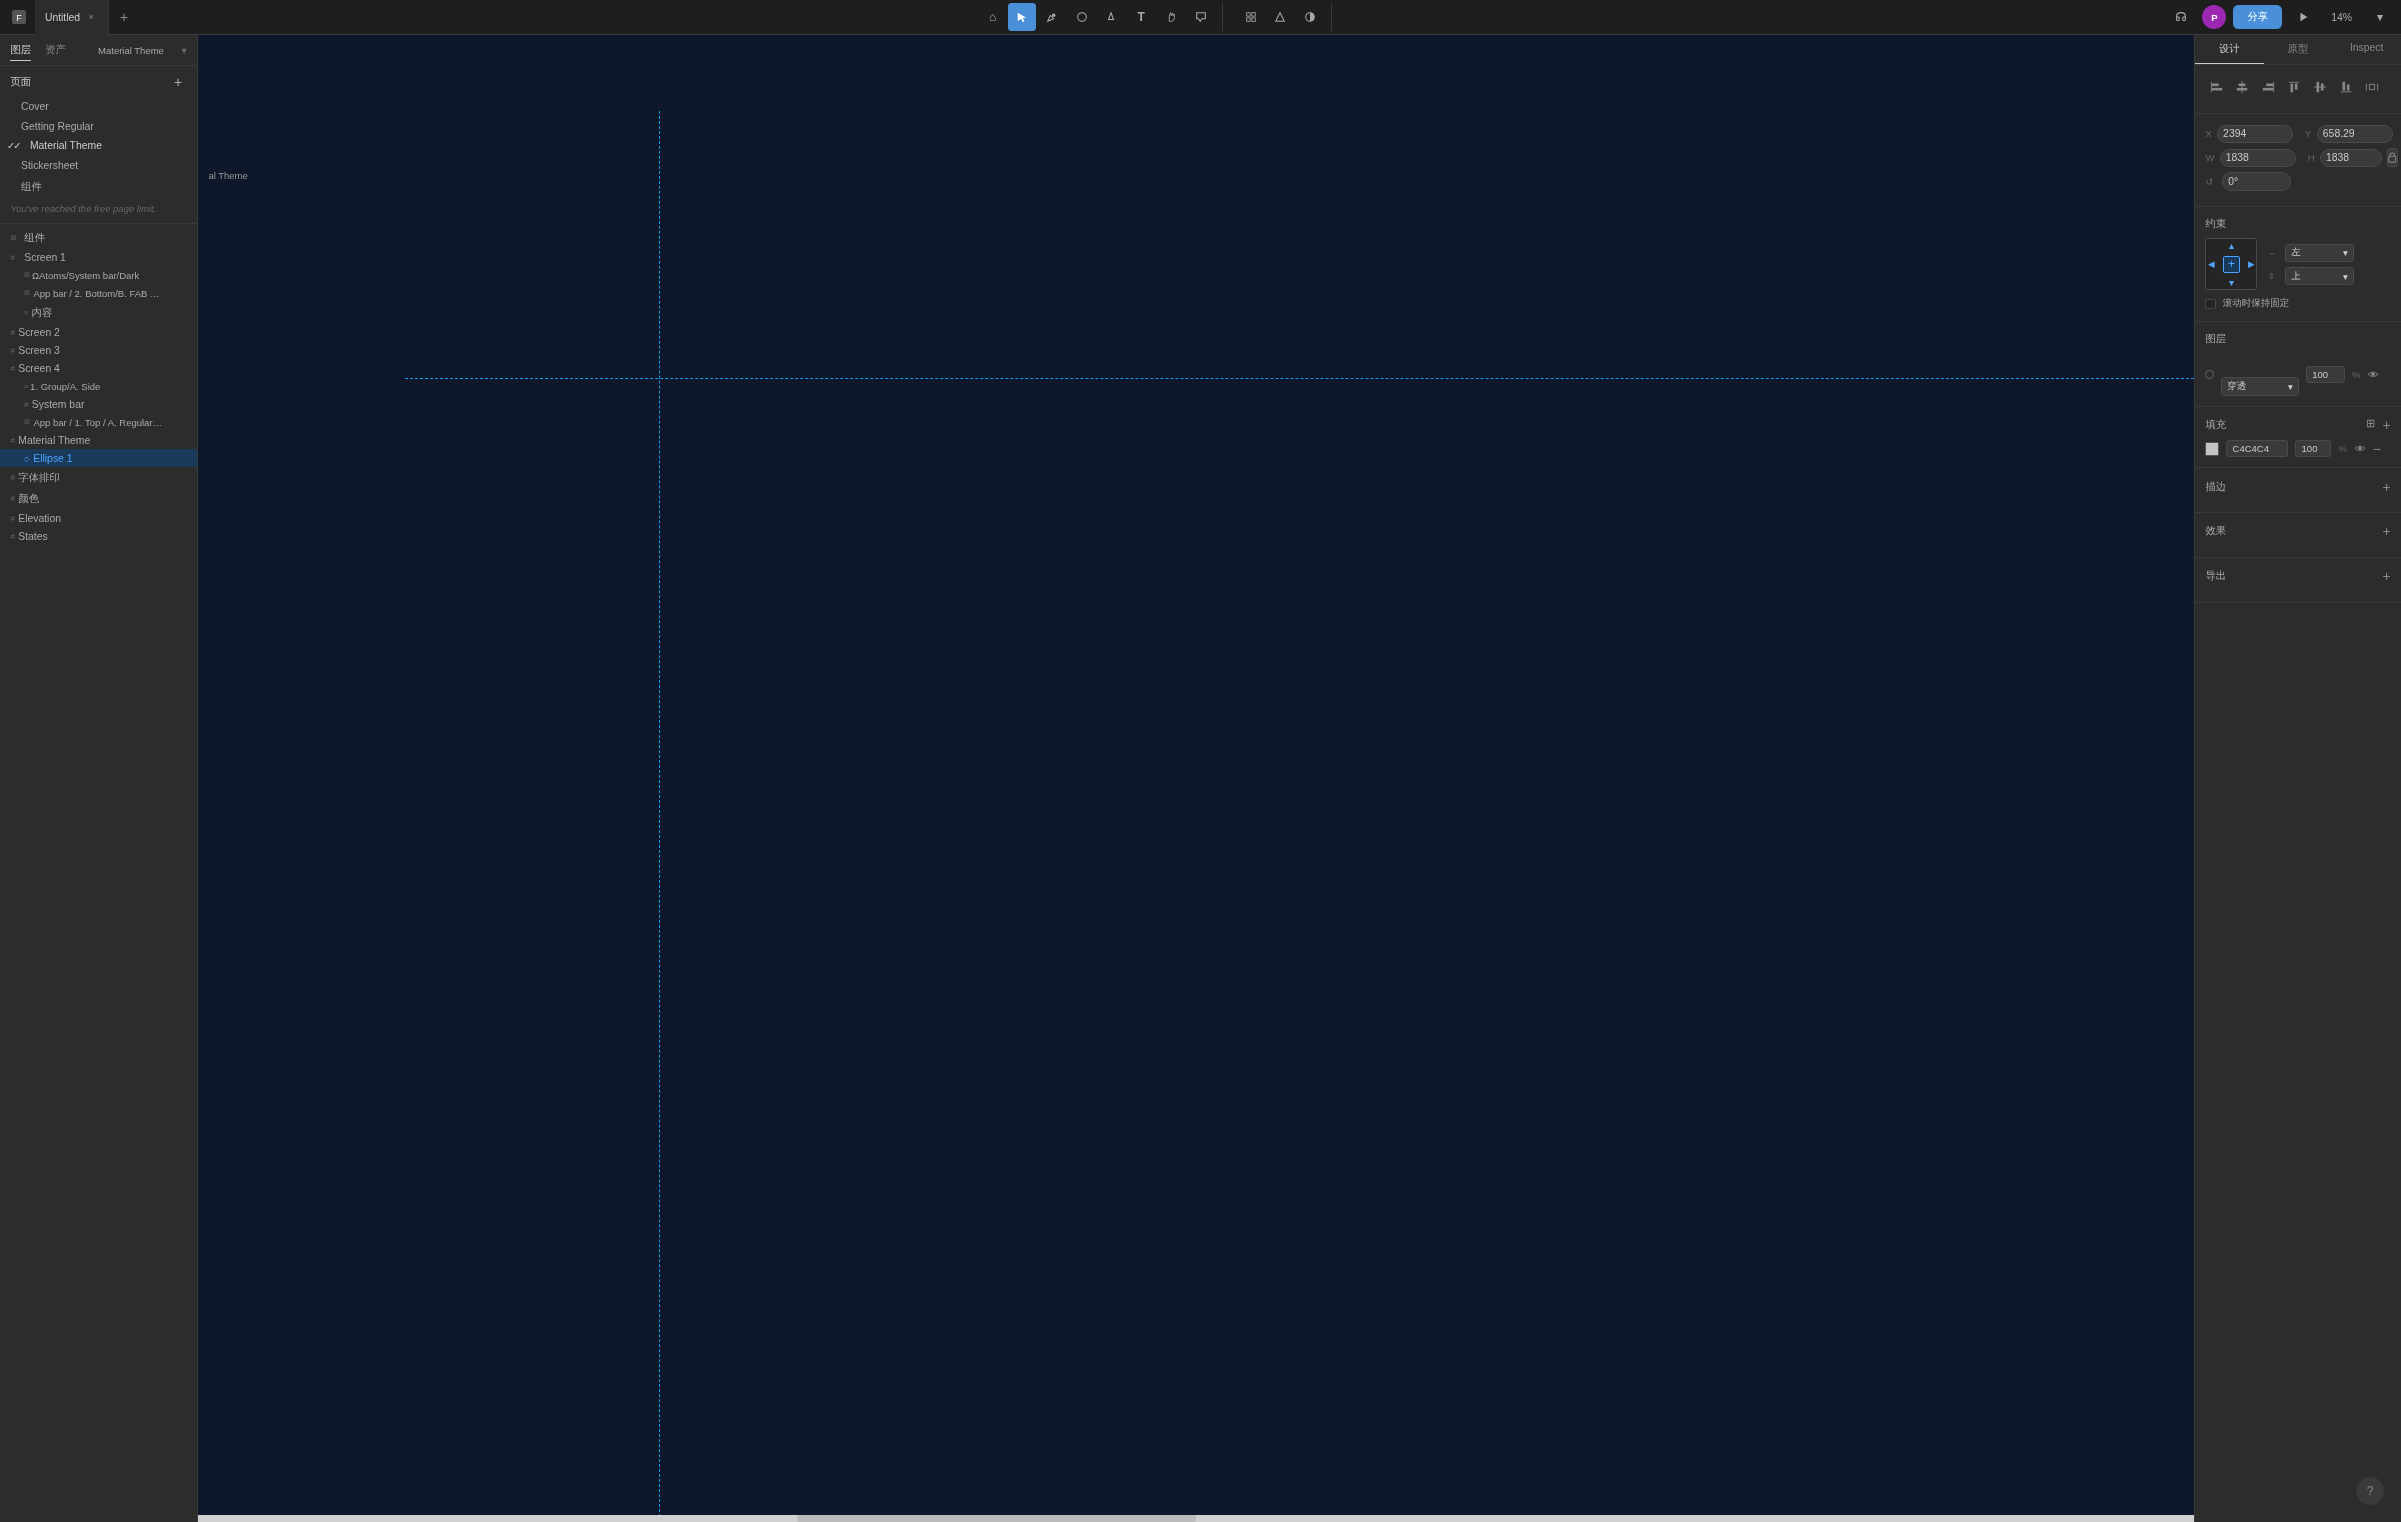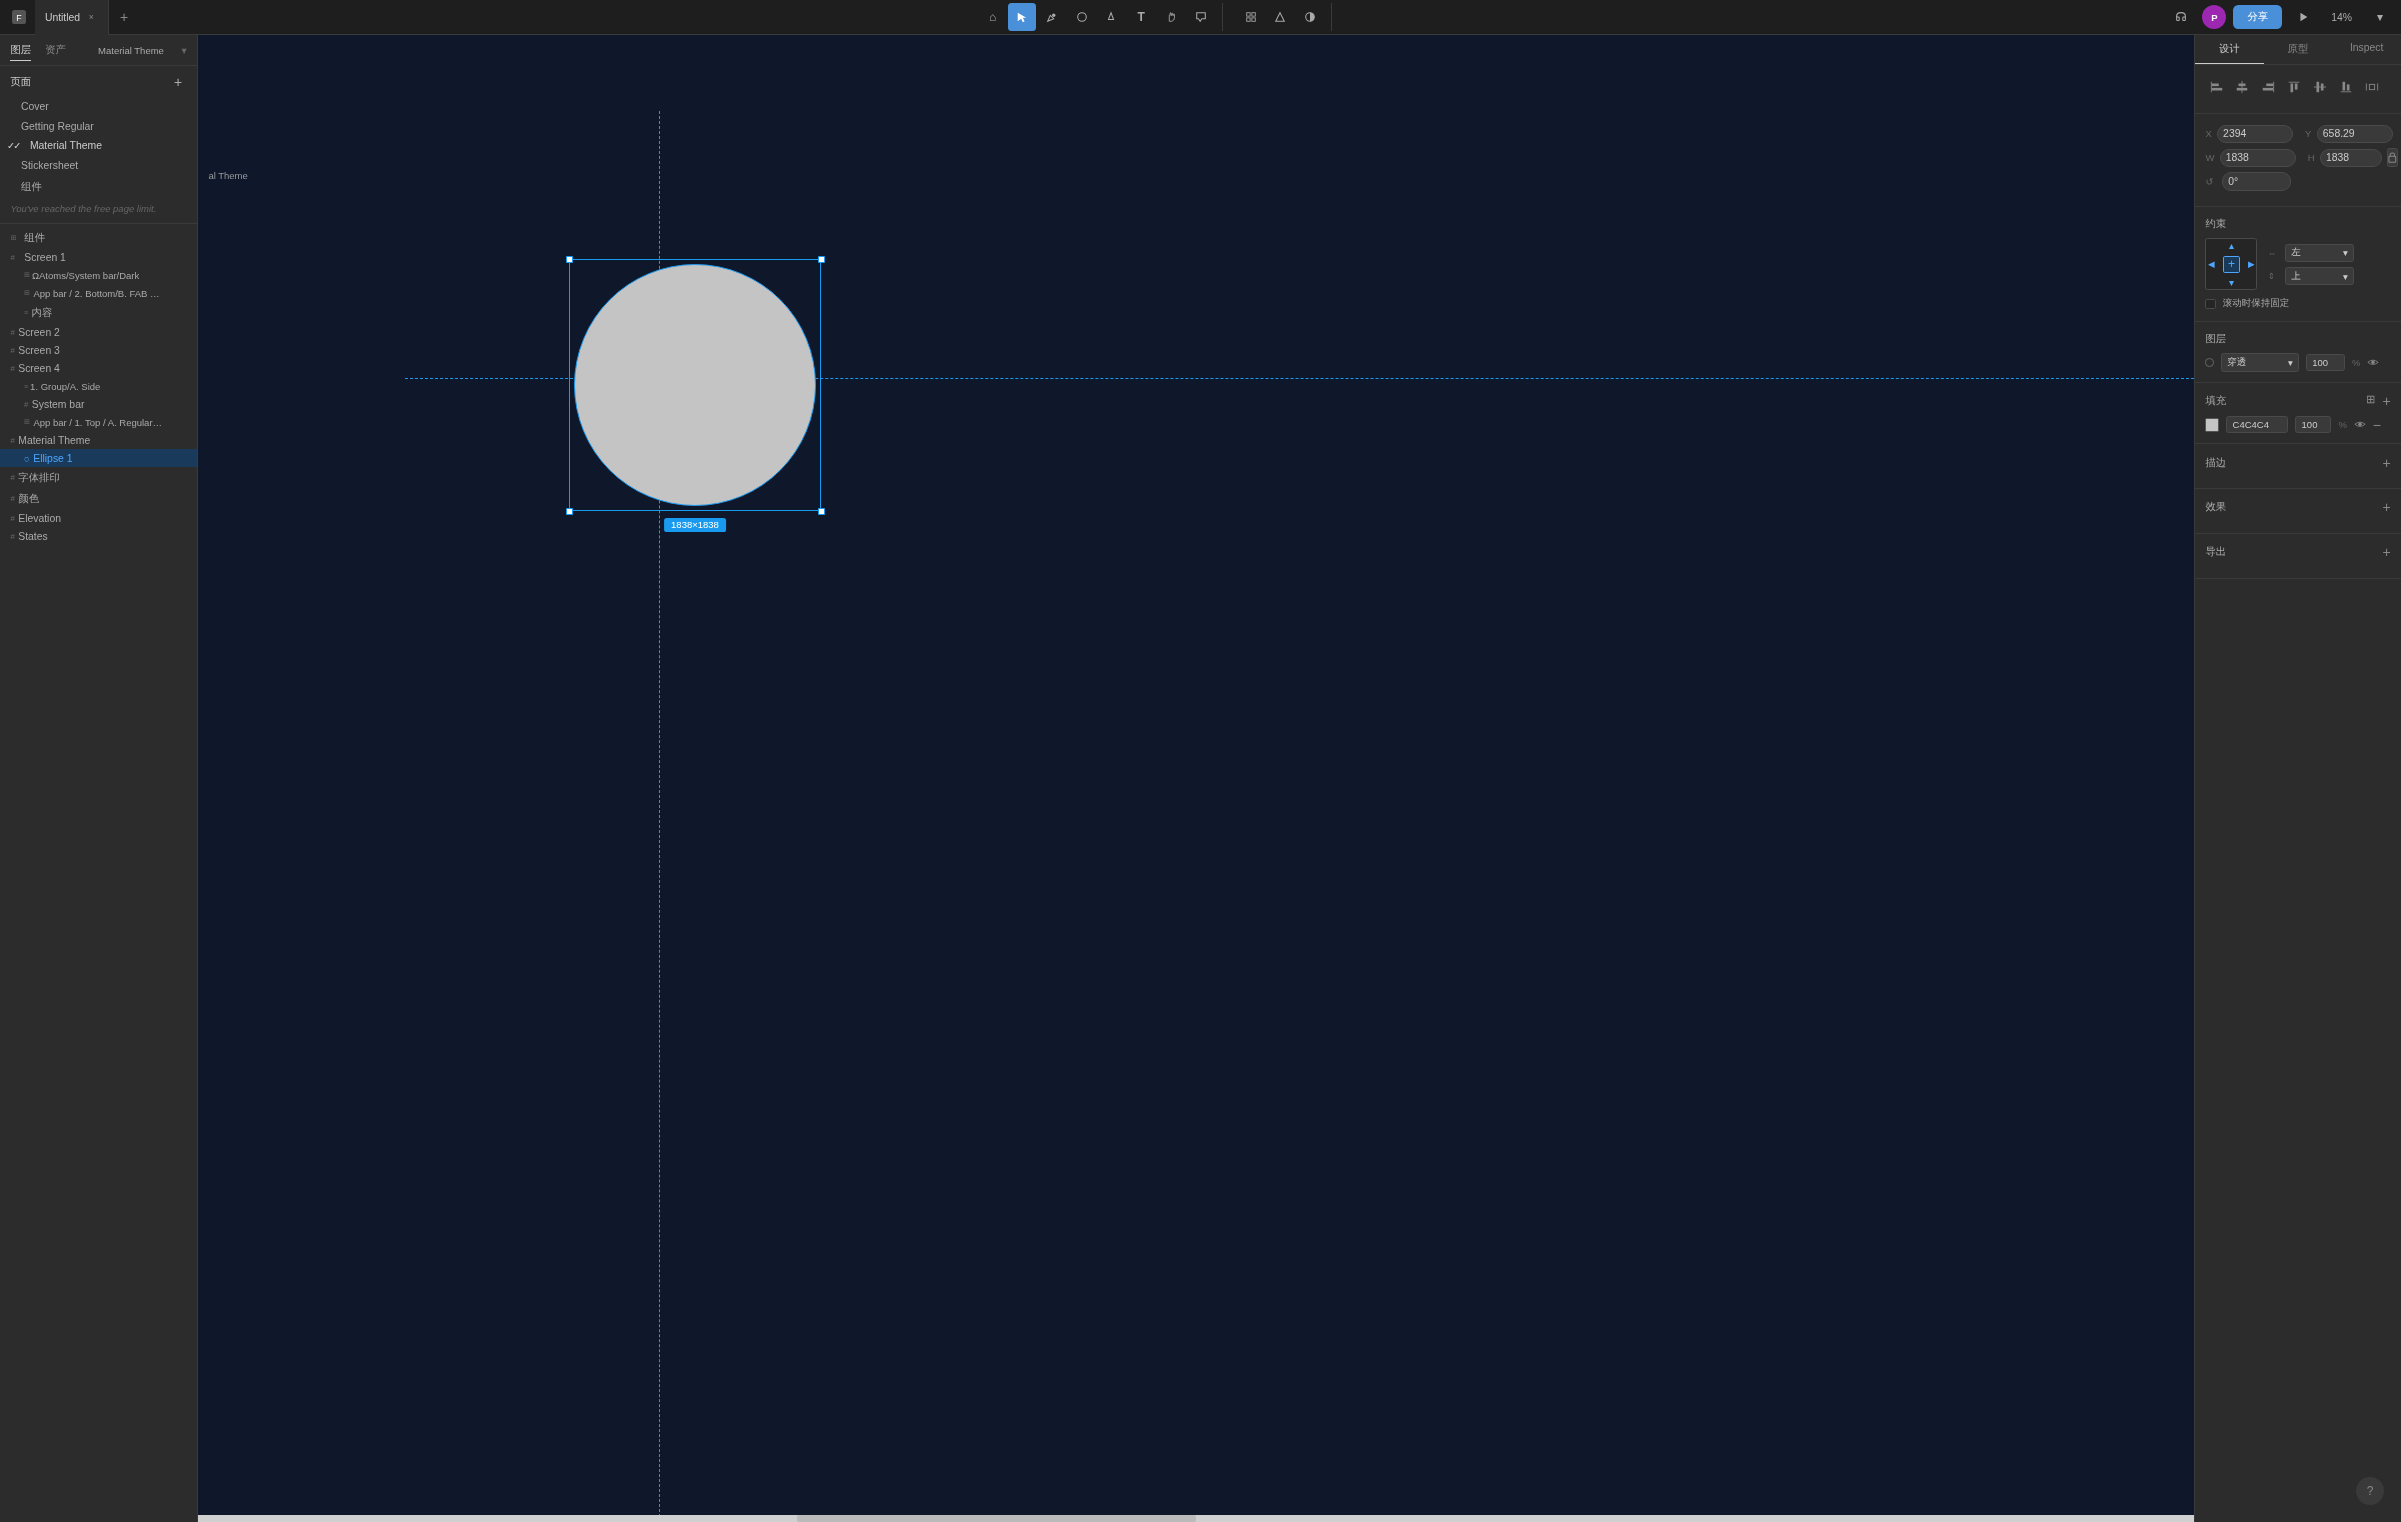--- a/index.html
+++ b/index.html
@@ -288,36 +288,20 @@
   </div>
 
   <div class="canvas-area">
 
     <div style="position:absolute; top:135px; left:10.4px; font-size:9.5px; color:#999;">al Theme</div>
 
     <div style="position:absolute; top:343px; left:207px; right:0; border-top:0.9px dashed #1a9aef; pointer-events:none;"></div>
 
     <div style="position:absolute; top:76px; left:461px; bottom:0; border-left:0.9px dashed #1a9aef; pointer-events:none;"></div>
 
-    <div style="position:absolute; top:224px; left:371px;">
-
-      <div style="position:relative; width:252px; height:252px;">
-
-        <div style="position:absolute; top:0; left:0; width:100%; height:100%; border:1.3px solid #1a9aef; background:transparent; border-radius:0;"></div>
-
-        <div style="position:absolute; top:5.2px; left:5.2px; width:242px; height:242px; border-radius:50%; background:#c4c4c4; border:1.3px solid #1a9aef;"></div>
-
-        <div style="position:absolute; top:-3.5px; left:-3.5px; width:7px; height:7px; background:white; border:1.3px solid #1a9aef; border-radius:0.9px;"></div>
-        <div style="position:absolute; top:-3.5px; right:-3.5px; width:7px; height:7px; background:white; border:1.3px solid #1a9aef; border-radius:0.9px;"></div>
-        <div style="position:absolute; bottom:-3.5px; left:-3.5px; width:7px; height:7px; background:white; border:1.3px solid #1a9aef; border-radius:0.9px;"></div>
-        <div style="position:absolute; bottom:-3.5px; right:-3.5px; width:7px; height:7px; background:white; border:1.3px solid #1a9aef; border-radius:0.9px;"></div>
-
-        <div style="position:absolute; bottom:-21px; left:50%; transform:translateX(-50%); background:#1a9aef; color:white; font-size:9.5px; padding:1.7px 7px; border-radius:2.6px; white-space:nowrap;">1838×1838</div>
-      </div>
-    </div>
 
     <div style="position:absolute; bottom:0; left:0; right:0; height:7px; background:#d0d0d0;">
       <div style="height:7px; width:20%; margin-left:30%; background:#bbb; border-radius:1.7px;"></div>
     </div>
   </div>
 
   <div class="right-panel">
 
     <div class="panel-tabs">
       <div class="panel-tab active">设计</div>
@@ -447,21 +431,21 @@
         <span style="font-size:9.5px; color:#aaa;">滚动时保持固定</span>
       </div>
     </div>
 
     <div class="panel-section">
       <div class="panel-section-header">
         <span class="panel-section-title">图层</span>
       </div>
       <div style="display:flex; align-items:center; gap:7px;">
         <div style="width:8.6px; height:8.6px; border-radius:50%; border:0.9px solid #666;"></div>
-        <div class="constraint-dropdown" style="width:78px;">
+        <div class="constraint-dropdown" style="width:78px;margin-top:24px;">
           <span>穿透</span>
           <span>▾</span>
         </div>
         <input class="opacity-input" value="100" style="width: 39px;">
         <span style="font-size:9.5px; color:#666;">%</span>
         <div class="eye-btn">
           <svg width="12" height="8.6" viewBox="0 0 14 10">
               <path d="M1,5 Q7,0 13,5 Q7,10 1,5 Z" stroke="#888" fill="none" stroke-width="1"></path>
               <circle cx="7" cy="5" r="2" fill="#888"></circle>
             </svg>

